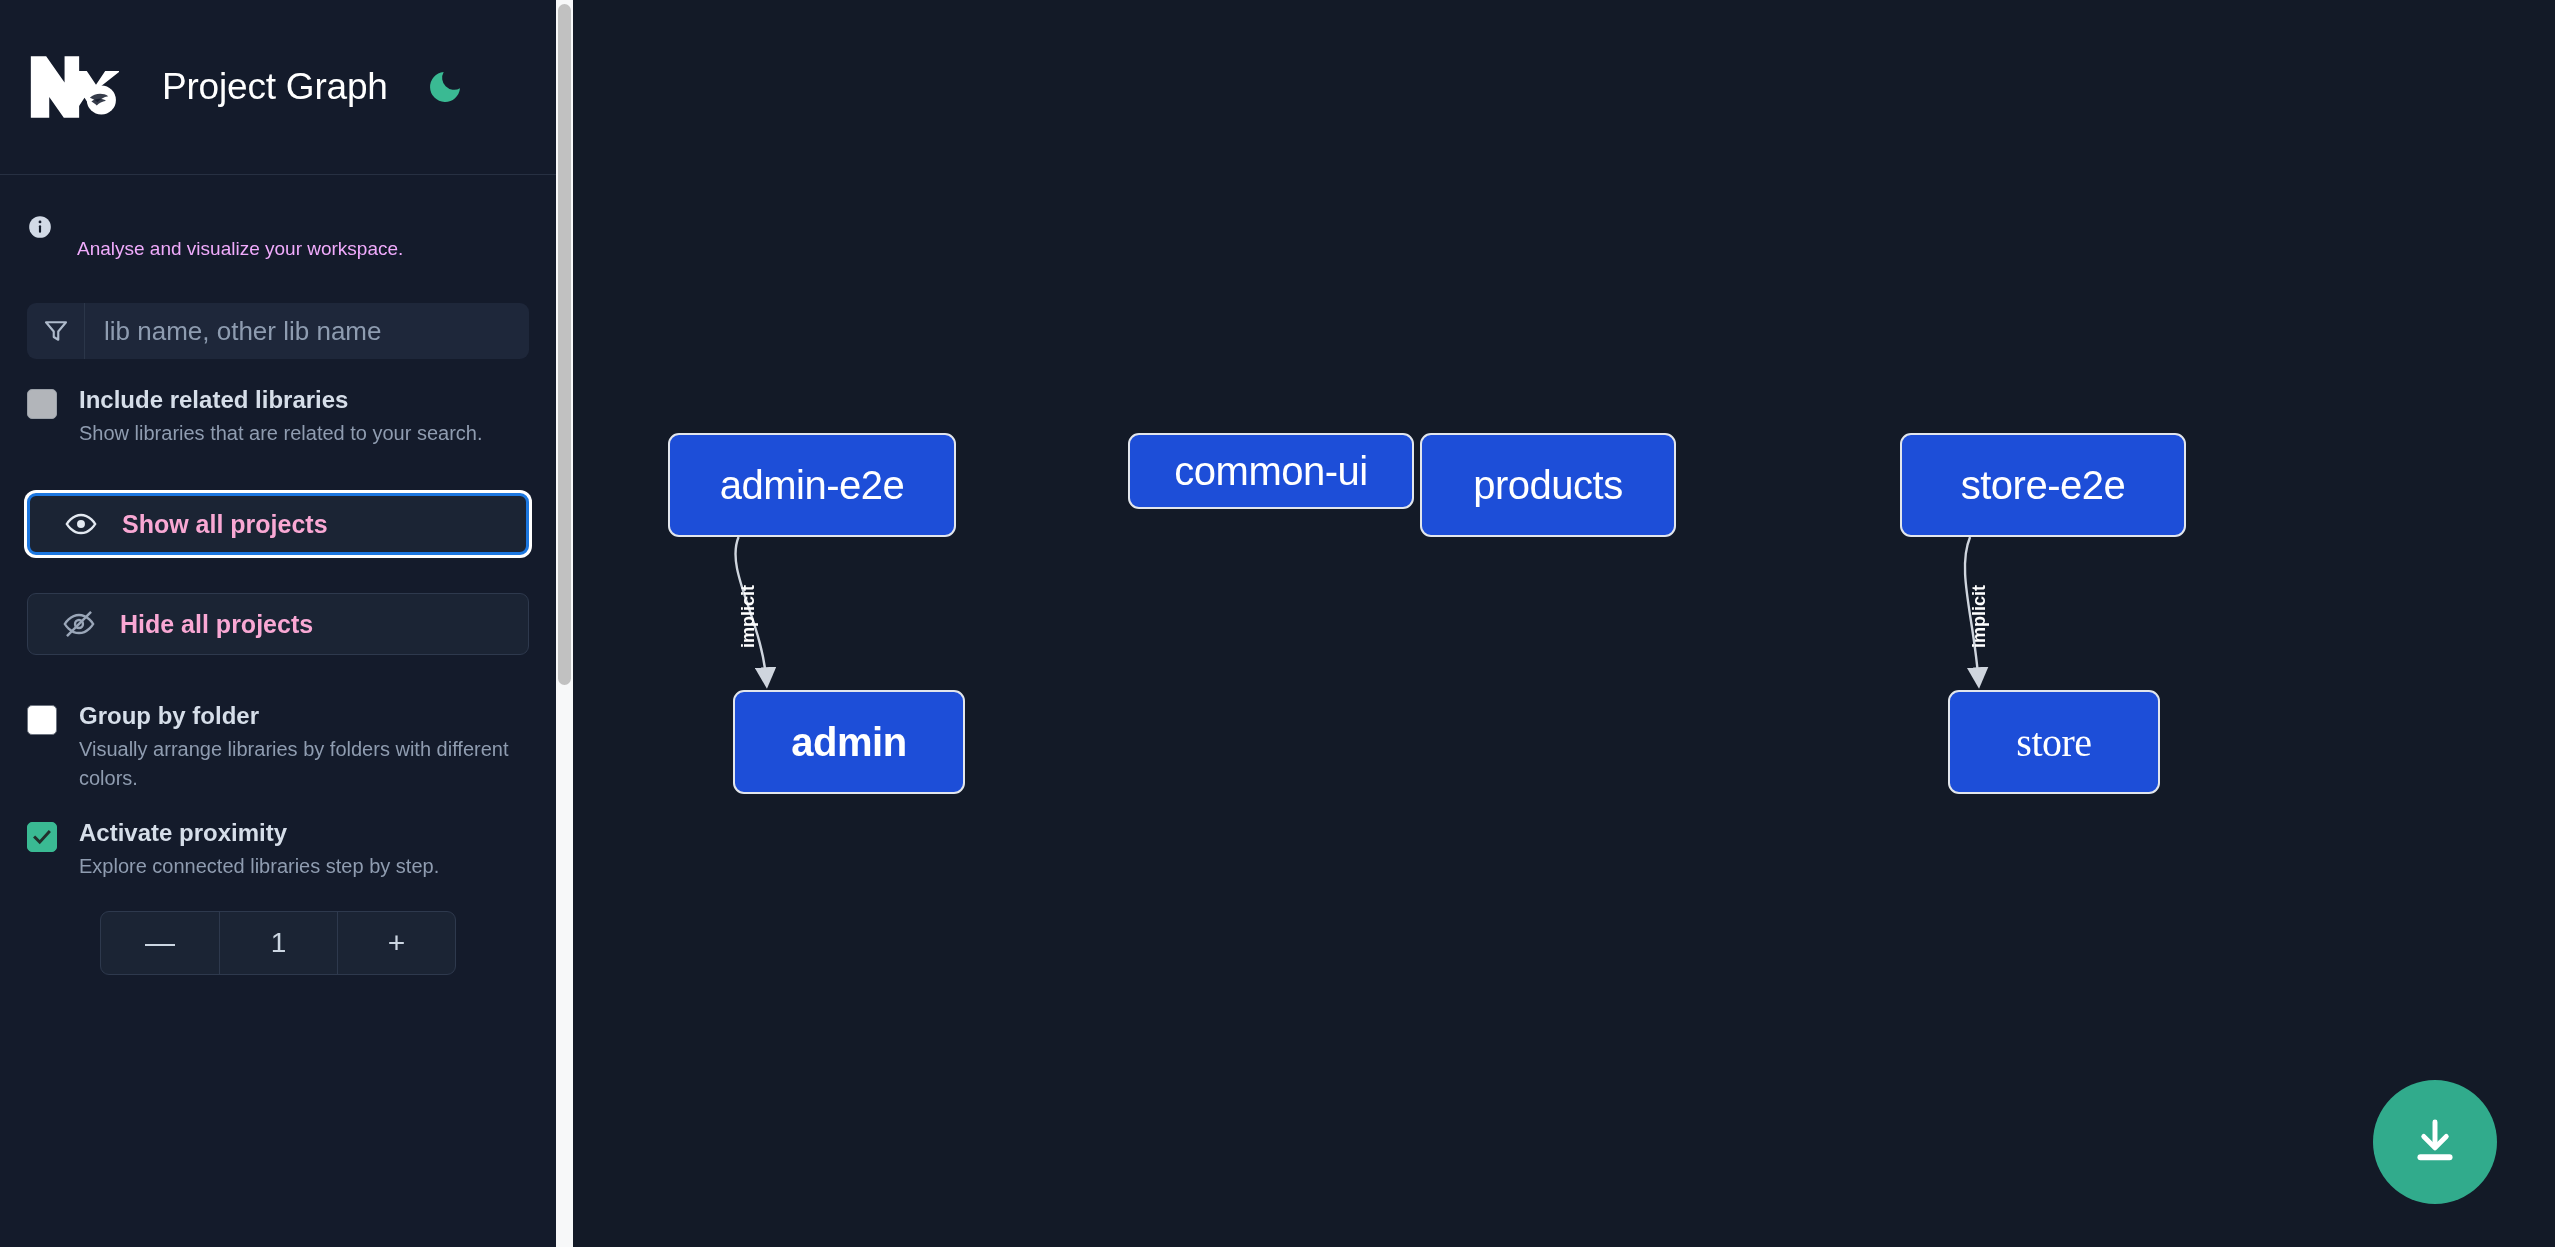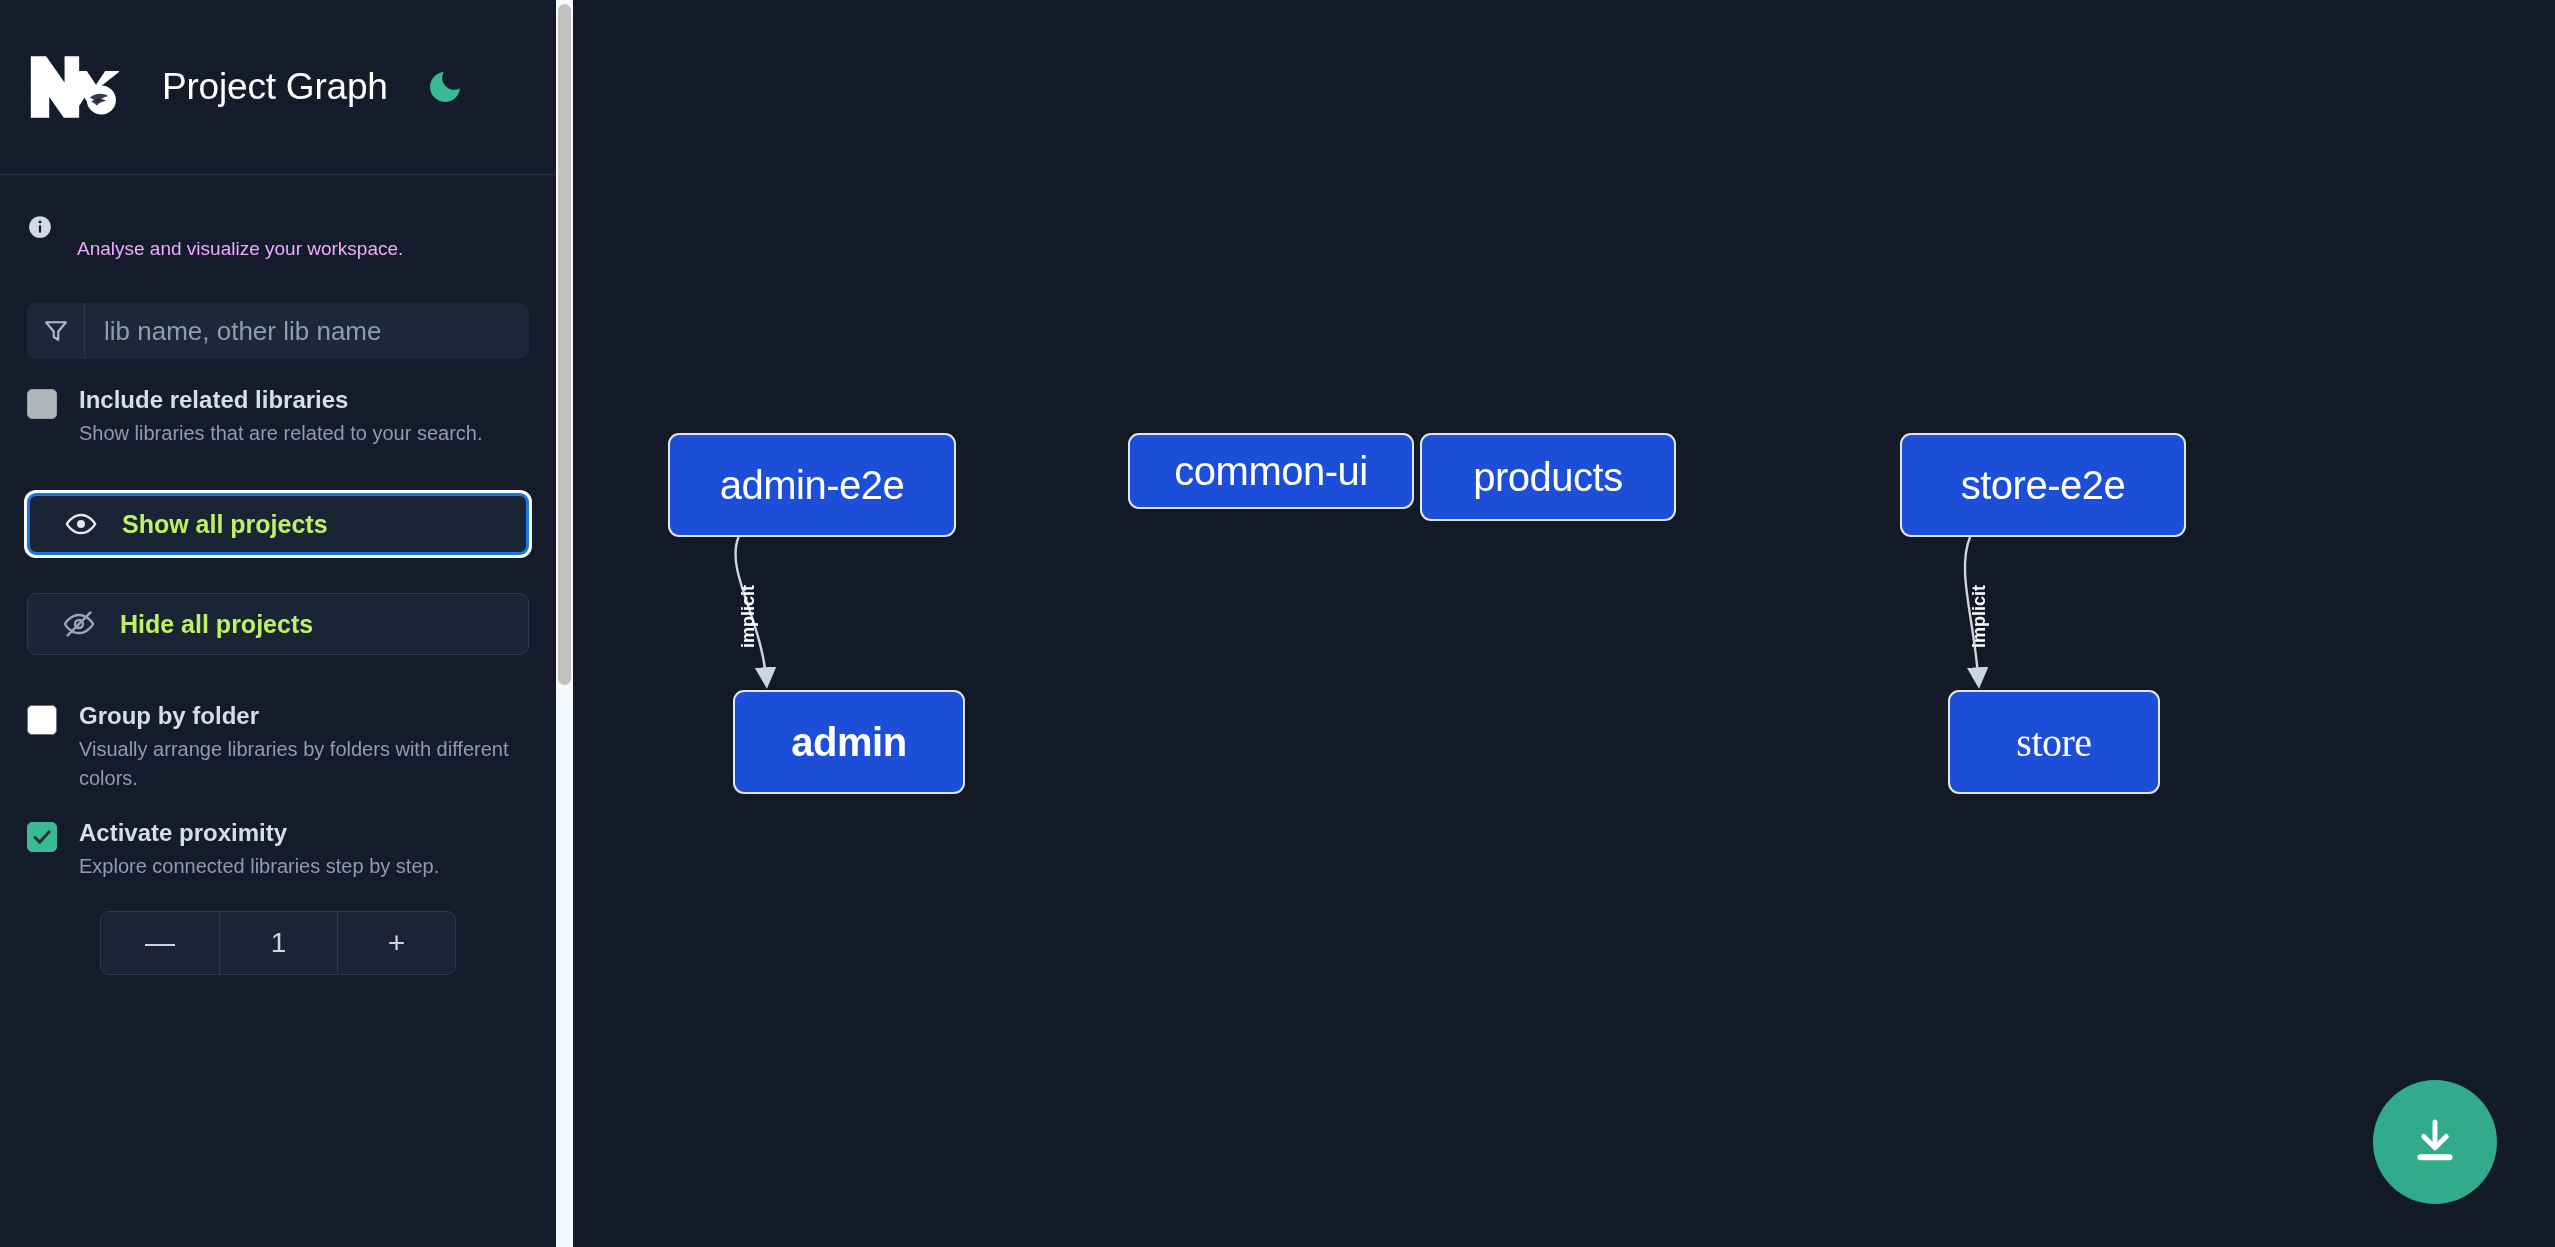--- a/index.html
+++ b/index.html
@@ -149,21 +149,21 @@
   }
   .big-btn.focused {
     border: 3px solid #1c77e0;
     box-shadow: 0 0 0 3px #ffffff;
   }
   .big-btn + .big-btn { margin-top: 38px; }
   .big-btn .bicon { width: 34px; height: 34px; flex: 0 0 34px; }
   .big-btn .blabel {
     margin-left: 24px;
     font-size: 25px;
-    color: #bef264;
+    color: #f9a8d4;
     font-weight: bold;
   }
   .btn-block-top { margin-top: 46px; }
 
   
   .stepper-wrap {
     margin: 30px 27px 0 27px;
     display: flex;
     justify-content: center;
   }
@@ -372,21 +372,21 @@
         </g>
     </svg>
 
     <div id="nodes-layer">
         <div class="node" style="left: 112px; top: 433px; width: 288px; height: 104px;">
           <span>admin-e2e</span>
         </div>
         <div class="node" style="left: 572px; top: 433px; width: 286px; height: 76px;">
           <span>common-ui</span>
         </div>
-        <div class="node" style="left: 864px; top: 433px; width: 256px; height: 88px; justify-content: center;">
+        <div class="node" style="left: 864px; top: 433px; width: 256px; height: 104px; justify-content: center;">
           <span>products</span>
         </div>
         <div class="node" style="left: 1344px; top: 433px; width: 286px; height: 104px;">
           <span>store-e2e</span>
         </div>
         <div class="node" style="left: 177px; top: 690px; width: 232px; height: 104px; font-weight: bold;">
           <span>admin</span>
         </div>
         <div class="node" style="left: 1392px; top: 690px; width: 212px; height: 104px; font-family: Liberation Serif, serif;">
           <span>store</span>

